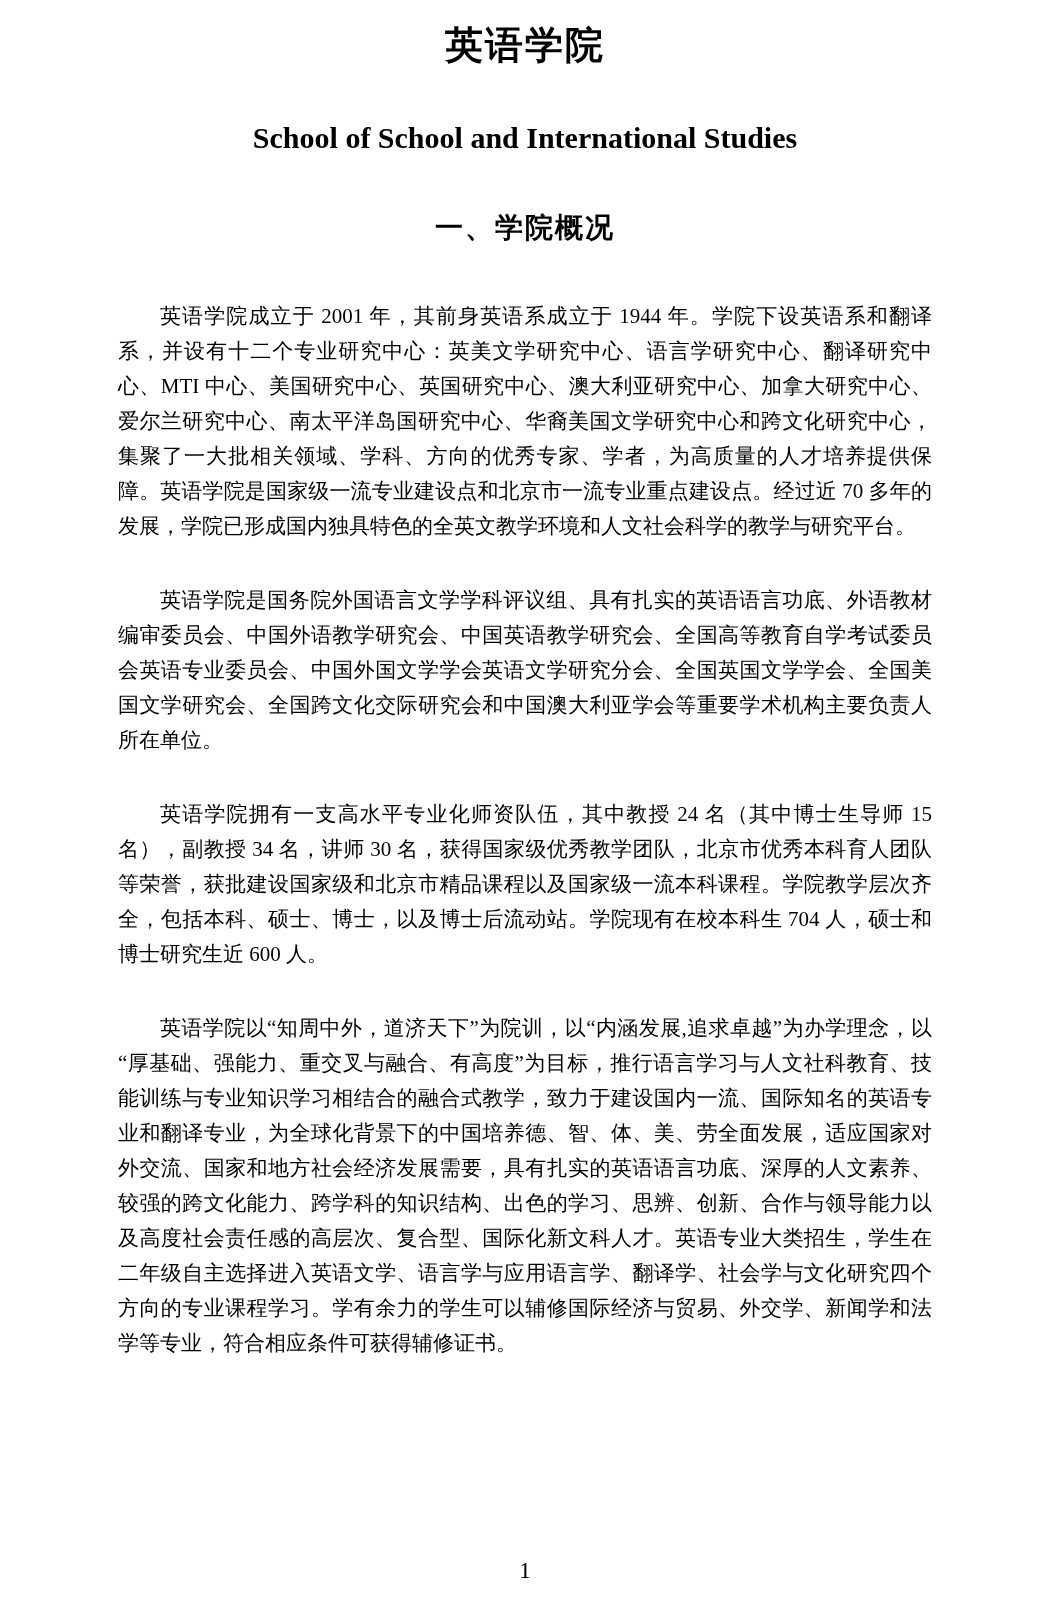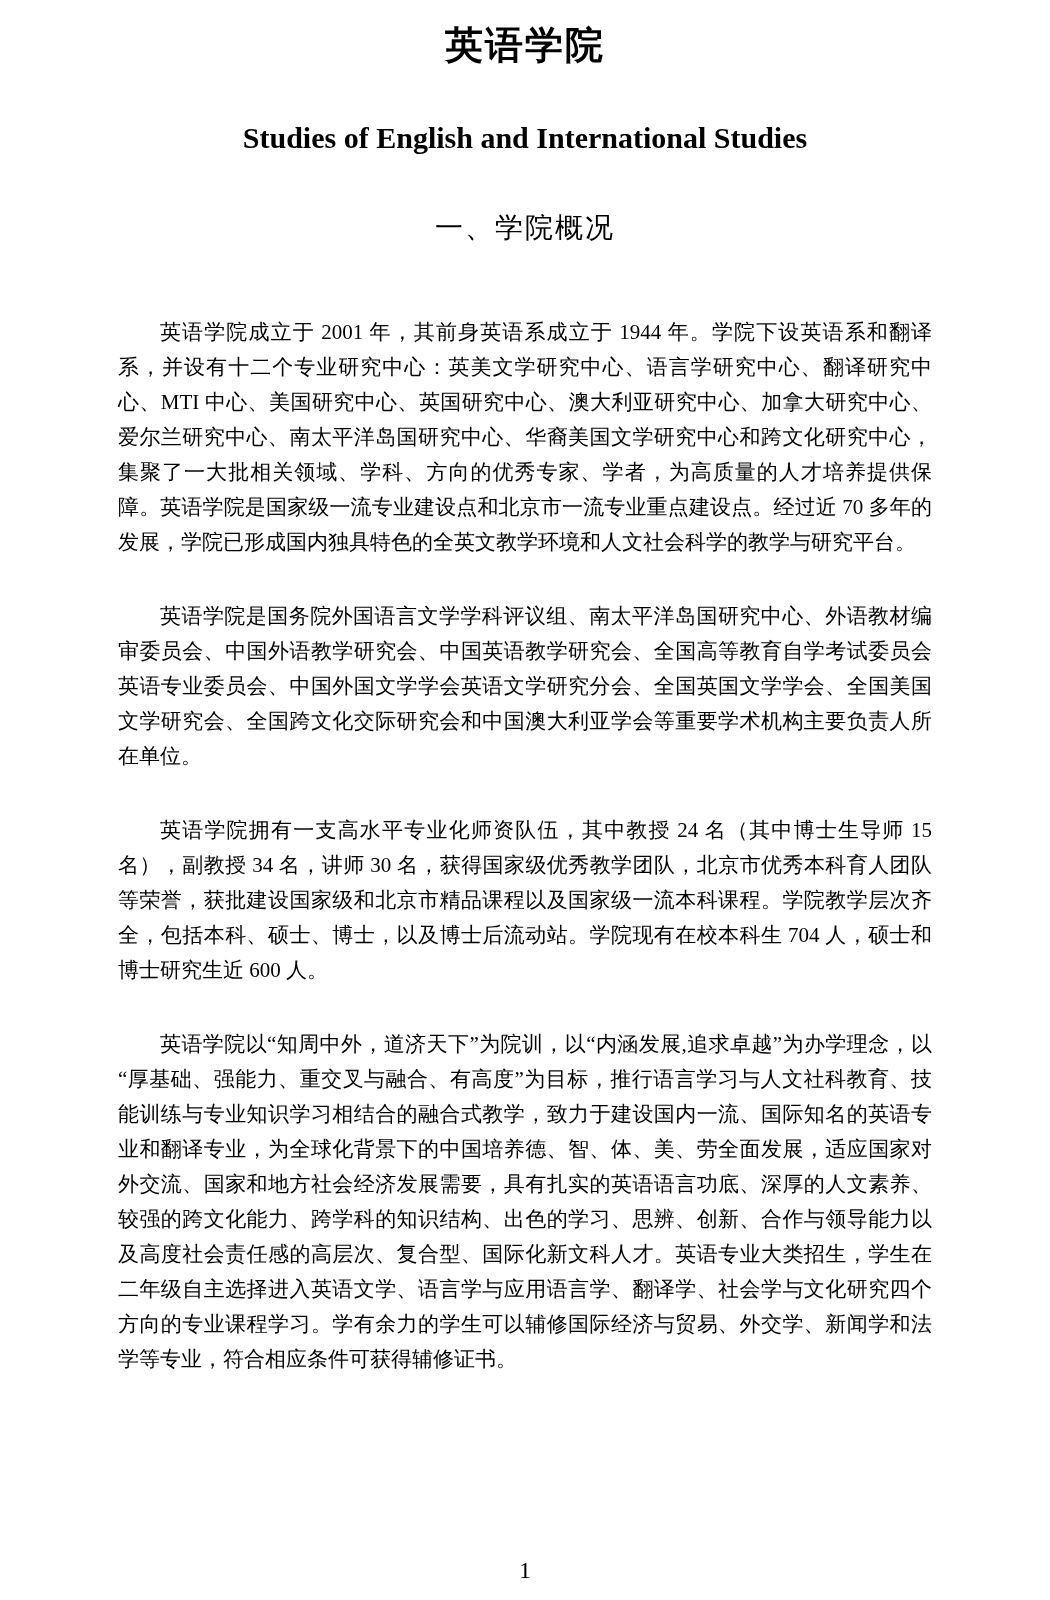--- a/index.html
+++ b/index.html
@@ -32,59 +32,59 @@
     margin: 56px 0 0 0;
     font-family: "Liberation Serif", serif;
     font-weight: bold;
     font-size: 30px;
     line-height: 1.05;
     text-align: center;
   }
   .section-heading {
     margin: 60px 0 0 0;
     font-family: "Liberation Sans", sans-serif;
-    font-weight: normal;
+    font-weight: bold;
     font-size: 28px;
     line-height: 1.05;
     text-align: center;
     letter-spacing: 2px;
   }
   .body-text p {
     margin: 39px 0 0 0;
     font-family: "Liberation Serif", serif;
     font-size: 21px;
     line-height: 35px;
     text-align: justify;
     text-justify: inter-ideograph;
     text-indent: 2em;
     word-break: break-all;
   }
   .body-text p.first {
-    margin-top: 72px;
+    margin-top: 56px;
   }
   .page-number {
     position: absolute;
     top: 1558px;
     left: 0;
     width: 100%;
     text-align: center;
     font-family: "Liberation Serif", serif;
     font-size: 24px;
     line-height: 1;
   }
 </style>
 </head>
 <body>
 
 <div class="page">
   <div class="content">
     <h1 class="title-cn">英语学院</h1>
-    <h2 class="title-en">Studies of English and International Studies</h2>
+    <h2 class="title-en">School of School and International Studies</h2>
     <h3 class="section-heading">一、学院概况</h3>
     <div class="body-text">
       <p class="first">英语学院成立于 2001 年，其前身英语系成立于 1944 年。学院下设英语系和翻译系，并设有十二个专业研究中心：英美文学研究中心、语言学研究中心、翻译研究中心、MTI 中心、美国研究中心、英国研究中心、澳大利亚研究中心、加拿大研究中心、爱尔兰研究中心、南太平洋岛国研究中心、华裔美国文学研究中心和跨文化研究中心，集聚了一大批相关领域、学科、方向的优秀专家、学者，为高质量的人才培养提供保障。英语学院是国家级一流专业建设点和北京市一流专业重点建设点。经过近 70 多年的发展，学院已形成国内独具特色的全英文教学环境和人文社会科学的教学与研究平台。</p>
-      <p>英语学院是国务院外国语言文学学科评议组、南太平洋岛国研究中心、外语教材编审委员会、中国外语教学研究会、中国英语教学研究会、全国高等教育自学考试委员会英语专业委员会、中国外国文学学会英语文学研究分会、全国英国文学学会、全国美国文学研究会、全国跨文化交际研究会和中国澳大利亚学会等重要学术机构主要负责人所在单位。</p>
+      <p>英语学院是国务院外国语言文学学科评议组、具有扎实的英语语言功底、外语教材编审委员会、中国外语教学研究会、中国英语教学研究会、全国高等教育自学考试委员会英语专业委员会、中国外国文学学会英语文学研究分会、全国英国文学学会、全国美国文学研究会、全国跨文化交际研究会和中国澳大利亚学会等重要学术机构主要负责人所在单位。</p>
       <p>英语学院拥有一支高水平专业化师资队伍，其中教授 24 名（其中博士生导师 15 名），副教授 34 名，讲师 30 名，获得国家级优秀教学团队，北京市优秀本科育人团队等荣誉，获批建设国家级和北京市精品课程以及国家级一流本科课程。学院教学层次齐全，包括本科、硕士、博士，以及博士后流动站。学院现有在校本科生 704 人，硕士和博士研究生近 600 人。</p>
       <p>英语学院以“知周中外，道济天下”为院训，以“内涵发展,追求卓越”为办学理念，以“厚基础、强能力、重交叉与融合、有高度”为目标，推行语言学习与人文社科教育、技能训练与专业知识学习相结合的融合式教学，致力于建设国内一流、国际知名的英语专业和翻译专业，为全球化背景下的中国培养德、智、体、美、劳全面发展，适应国家对外交流、国家和地方社会经济发展需要，具有扎实的英语语言功底、深厚的人文素养、较强的跨文化能力、跨学科的知识结构、出色的学习、思辨、创新、合作与领导能力以及高度社会责任感的高层次、复合型、国际化新文科人才。英语专业大类招生，学生在二年级自主选择进入英语文学、语言学与应用语言学、翻译学、社会学与文化研究四个方向的专业课程学习。学有余力的学生可以辅修国际经济与贸易、外交学、新闻学和法学等专业，符合相应条件可获得辅修证书。</p>
     </div>
   </div>
   <div class="page-number">1</div>
 </div>
 
 </body></html>

